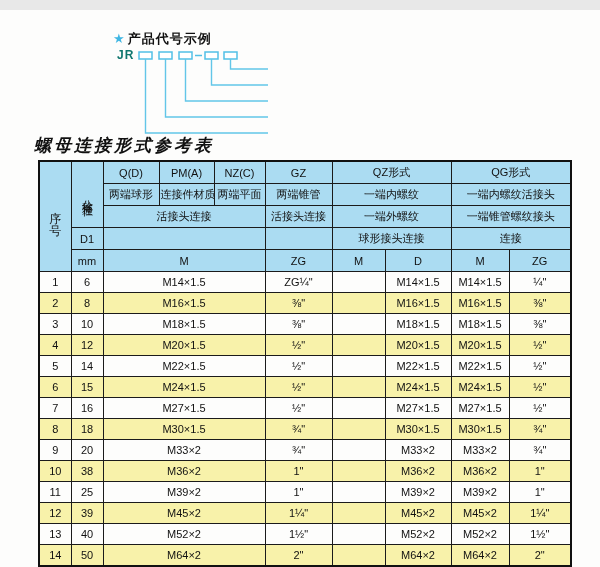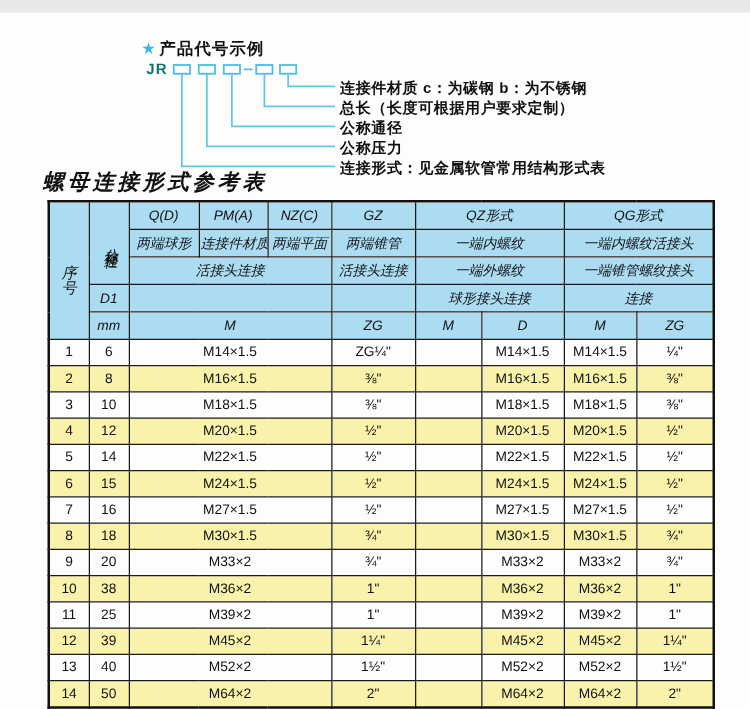--- a/index.html
+++ b/index.html
@@ -24,21 +24,21 @@
   table.ref{
     position:absolute;left:38px;top:150px;width:532px;
     border-collapse:collapse;table-layout:fixed;
     font-size:11px;
   }
   table.ref th,table.ref td{
     border:1px solid #1b1b1b;text-align:center;vertical-align:middle;
     padding:0 1px;overflow:hidden;white-space:nowrap;
   }
   table.ref{border:2px solid #111;}
-  table.ref th{background:#abdcf2;font-weight:normal;height:21px;font-style:italic;}
+  table.ref th{background:#abdcf2;font-weight:normal;height:21px;}
   table.ref td{background:#fdfdfc;height:20px;}
   table.ref tr.alt td{background:#f8f2aa;}
   .v-text{writing-mode:vertical-lr;text-orientation:upright;display:inline-block;letter-spacing:2px;font-size:11px;line-height:1;}
   .v-wide{letter-spacing:14px;font-size:12px;}
 </style>
 </head>
 <body>
 
 <div class="page">
 
@@ -59,27 +59,20 @@
       <path d="M145.5,49 V123 H268"></path>
     </g>
   </svg>
 
   <div class="diagram-title">
     <span class="star">★</span><span>产品代号示例</span>
   </div>
 
   <div class="jr-label">JR</div>
 
-  <div class="code-labels">
-    <div class="lbl">连接件材质  c：为碳钢  b：为不锈钢</div>
-    <div class="lbl">总长（长度可根据用户要求定制）</div>
-    <div class="lbl">公称通径</div>
-    <div class="lbl">公称压力</div>
-    <div class="lbl">连接形式：见金属软管常用结构形式表</div>
-  </div>
 
   <div class="table-title">螺母连接形式参考表</div>
 
   <table class="ref">
     <colgroup>
       <col style="width:32px">
         <col style="width:32px">
       <col style="width:56px">
         <col style="width:55px">
         <col style="width:51px">

